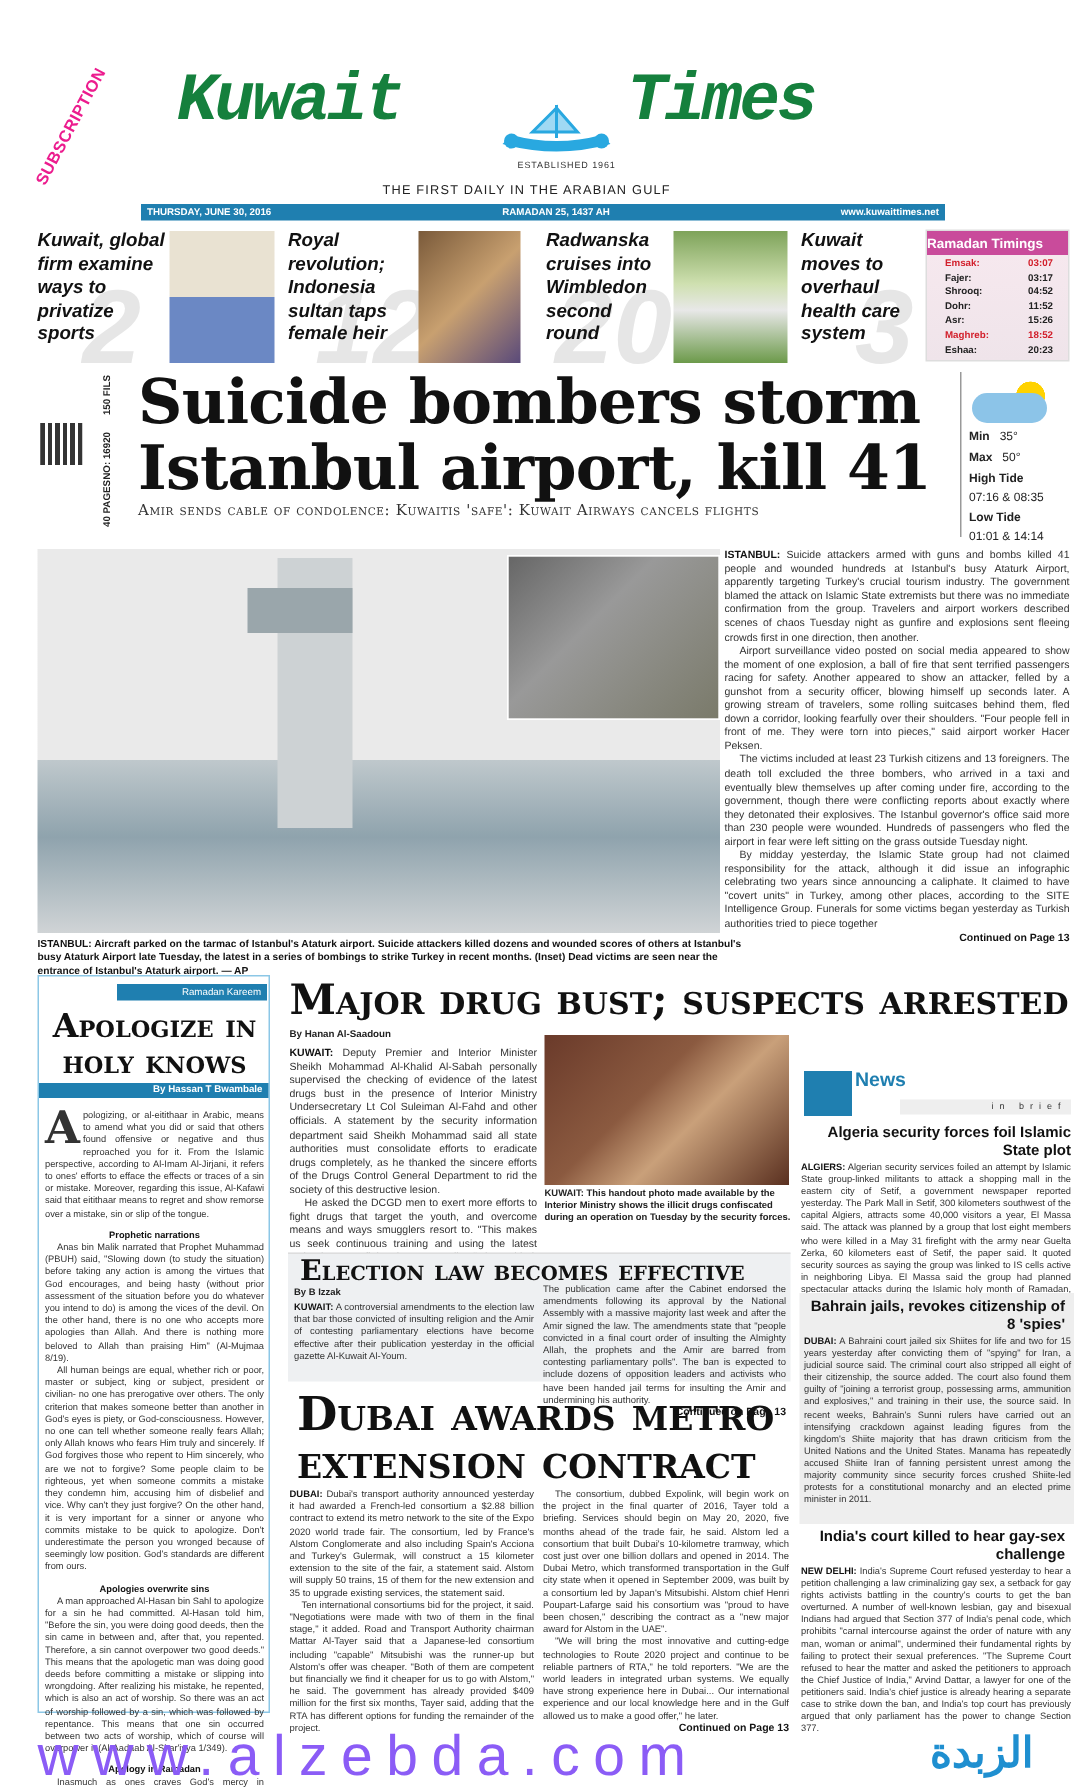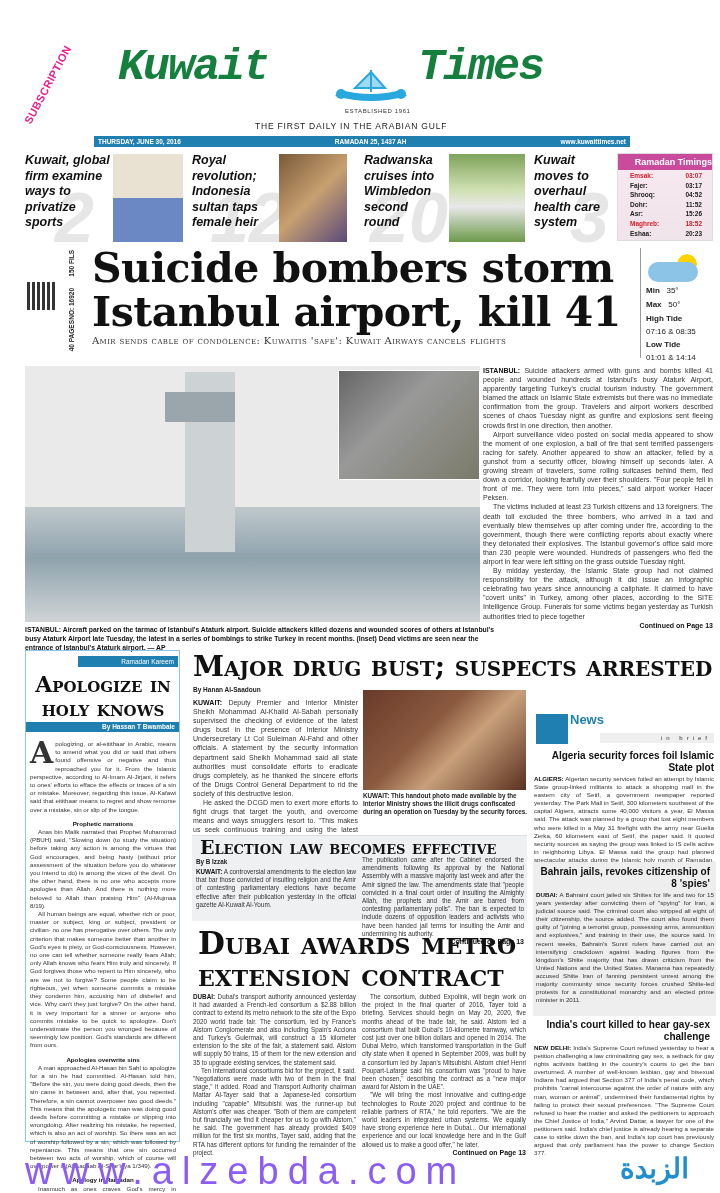--- a/index.html
+++ b/index.html
@@ -13,21 +13,21 @@
 .emblem{left:325px;top:68px;width:92px;height:38px}
 .established{left:345px;top:108px;font-size:6px;color:#333;letter-spacing:0.6px}
 .tagline{left:255px;top:121px;font-size:8.5px;color:#222;letter-spacing:0.8px}
 .datebar{left:94px;top:136px;width:536px;height:11px;background:#1f7fb0;color:#fff;font-size:6.5px;font-weight:bold;display:flex;justify-content:space-between;align-items:center;padding:0 4px}
 
 .teaser{font-weight:bold;font-style:italic;font-size:12.5px;line-height:15.5px;color:#111}
 .bignum{font-size:70px;font-weight:bold;font-style:italic;color:#e6e6e6;z-index:0}
 .teaser-text{z-index:2}
 .teaser-img{background:#ccc}
 .rt{left:617px;top:153px;width:96px;height:88px;background:linear-gradient(#c94b9b 0 16px,#f6e8ee 16px,#efe4ea);border:1px solid #ddd}
-.rt-title{color:#fff;font-weight:bold;font-size:9px;text-align:right;padding-top:3px}
+.rt-title{color:#fff;font-weight:bold;font-size:9px;text-align:left;padding-top:3px}
 .rt-row{display:flex;justify-content:space-between;padding:0 10px 0 12px;font-size:6.5px;font-weight:bold;line-height:9.6px}
 .rt-row.red{color:#d2202c}
 
 .qr{left:27px;top:282px;width:28px;height:28px;background:repeating-linear-gradient(90deg,#111 0 3px,#fff 3px 5px),#111;opacity:.85}
 .side-vert{font-size:6.5px;font-weight:bold;color:#222;writing-mode:vertical-rl;transform:rotate(180deg)}
 .hl{left:92px;font-family:"DejaVu Serif",serif;font-weight:bold;font-size:41px;color:#111;letter-spacing:-0.5px;line-height:44px}
 .subhl{left:92px;top:335px;font-family:"DejaVu Serif",serif;font-size:10px;color:#333;letter-spacing:0.4px;font-variant:small-caps}
 .wx-divider{left:640px;top:248px;width:1px;height:110px;background:#999}
 .wx{left:646px;font-size:8px;color:#222}
 .wx b{font-weight:bold}

